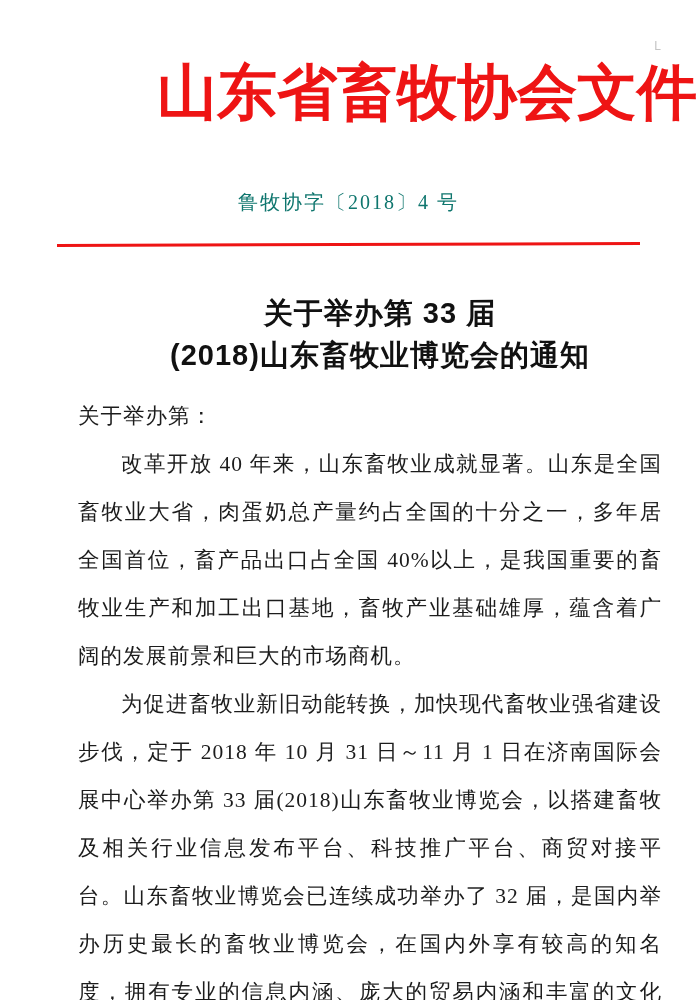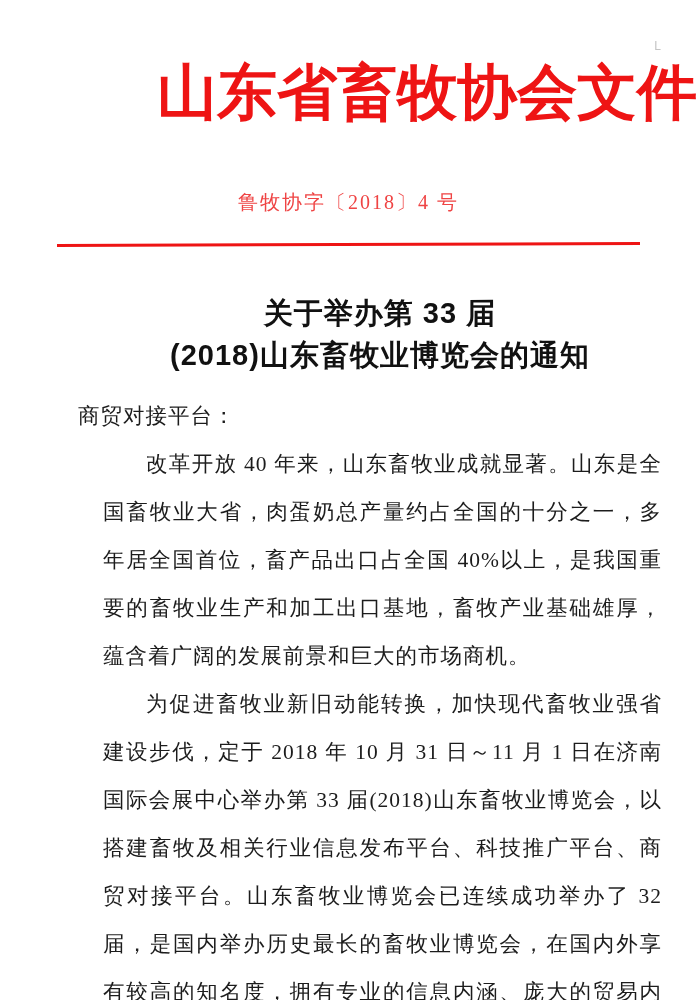--- a/index.html
+++ b/index.html
@@ -41,21 +41,21 @@
     color: var(--corner-gray);
   }
   .doc-number {
     position: absolute;
     top: 189px;
     left: 0;
     right: 0;
     text-align: center;
     font-size: 20px;
     letter-spacing: 2px;
-    color: #ef4444;
+    color: #0f766e;
   }
   .red-rule {
     position: absolute;
     top: 243px;
     left: 57px;
     width: 583px;
     height: 3px;
     background: var(--accent-red);
     transform: rotate(-0.2deg);
   }
@@ -77,39 +77,39 @@
     top: 392px;
     left: 78px;
     width: 584px;
     font-size: 21.5px;
     line-height: 48px;
     letter-spacing: 1px;
     text-align: justify;
     color: var(--text-black);
   }
   .body-text p { margin: 0; }
-  .body-text p.indent { text-indent: 2em; margin-left: 25px; }
+  .body-text p.indent { text-indent: 2em; }
 </style>
 </head>
 <body>
 
 <div class="page">
 
   <div class="corner-mark">L</div>
 
   <div class="letterhead">山东省畜牧协会文件</div>
 
   <div class="doc-number">鲁牧协字〔2018〕4 号</div>
 
   <div class="red-rule"></div>
 
   <div class="notice-title">
     <div>关于举办第 33 届</div>
     <div>(2018)山东畜牧业博览会的通知</div>
   </div>
 
   <div class="body-text">
-    <p>商贸对接平台：</p>
+    <p>关于举办第：</p>
     <p class="indent">改革开放 40 年来，山东畜牧业成就显著。山东是全国畜牧业大省，肉蛋奶总产量约占全国的十分之一，多年居全国首位，畜产品出口占全国 40%以上，是我国重要的畜牧业生产和加工出口基地，畜牧产业基础雄厚，蕴含着广阔的发展前景和巨大的市场商机。</p>
     <p class="indent">为促进畜牧业新旧动能转换，加快现代畜牧业强省建设步伐，定于 2018 年 10 月 31 日～11 月 1 日在济南国际会展中心举办第 33 届(2018)山东畜牧业博览会，以搭建畜牧及相关行业信息发布平台、科技推广平台、商贸对接平台。山东畜牧业博览会已连续成功举办了 32 届，是国内举办历史最长的畜牧业博览会，在国内外享有较高的知名度，拥有专业的信息内涵、庞大的贸易内涵和丰富的文化内涵，是国内外畜牧及相关行业交流合作的窗口，更是农牧从业者的年度盛会。</p>
   </div>
 
 </div>
 
 </body></html>

